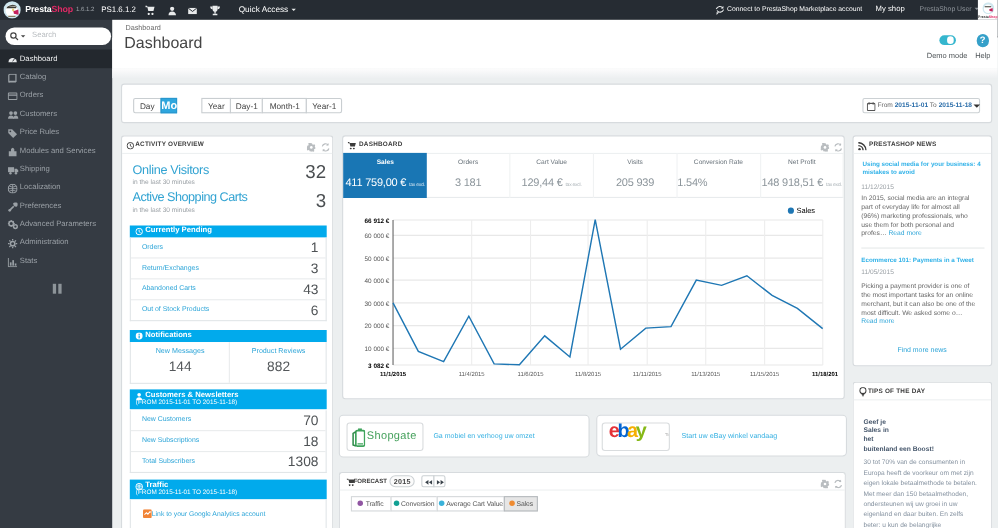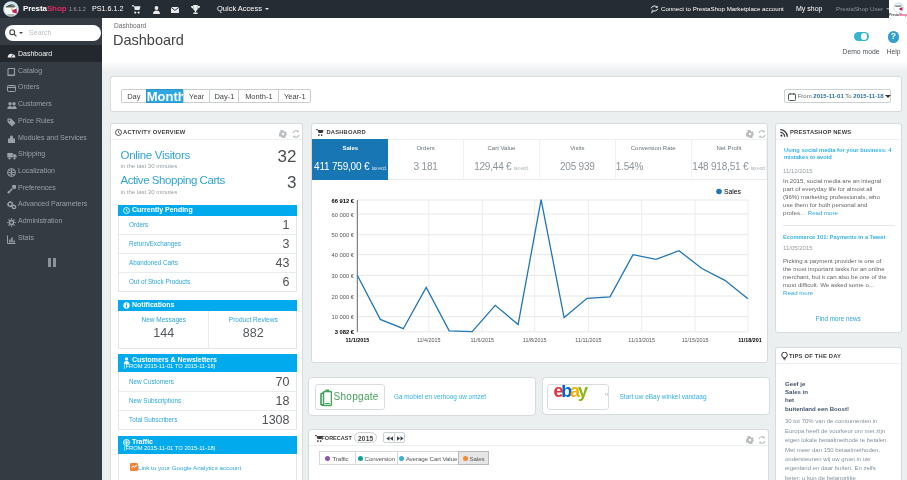--- a/index.html
+++ b/index.html
@@ -200,21 +200,21 @@
   <div class="abs" style="left:719px;top:29.8px;width:80px;font-size:6.8px;color:#4e5457;text-align:center;">Demo mode</div>
   <div class="abs" style="left:785.6px;top:13.4px;width:11.5px;height:11.5px;background:#35a0c9;border-radius:6px;color:#fff;font-size:8.5px;font-weight:bold;text-align:center;line-height:11.5px;">?</div>
   <div class="abs" style="left:751.5px;top:29.8px;width:80px;font-size:6.8px;color:#4e5457;text-align:center;">Help</div>
 </div>
 
 <div class="abs" style="left:102px;top:62px;width:805px;height:9px;background:linear-gradient(#fdfdfd,#edeff1);"></div>
 
 <div class="panel" id="toolbar" style="left:110px;top:76px;width:791.5px;height:36px;">
   <div id="btngroup" class="abs" style="left:11px;top:12px;height:14px;">
       <div style="position:absolute;left:0px;top:0;width:25.7px;height:14px;line-height:13px;text-align:center;font-size:7.5px;border:1px solid #c9ced1;margin-left:-1px;background:#fff;color:#454545;border-radius:2px 0 0 2px;">Day</div>
-      <div style="position:absolute;left:24.7px;top:0;width:38px;height:14px;line-height:13px;text-align:center;font-size:13px;border:1px solid #c9ced1;margin-left:-1px;background:#2ea6de;color:#fff;border-color:#2997cd;font-weight:bold;">Month</div>
+      <div style="position:absolute;left:24.7px;top:0;width:15px;height:14px;line-height:13px;text-align:center;font-size:10px;border:1px solid #c9ced1;margin-left:-1px;background:#2ea6de;color:#fff;border-color:#2997cd;font-weight:bold;">Month</div>
       <div style="position:absolute;left:62px;top:0;width:27.4px;height:14px;line-height:13px;text-align:center;font-size:7.5px;border:1px solid #c9ced1;margin-left:-1px;background:#fff;color:#454545;">Year</div>
       <div style="position:absolute;left:88.4px;top:0;width:30px;height:14px;line-height:13px;text-align:center;font-size:7.5px;border:1px solid #c9ced1;margin-left:-1px;background:#fff;color:#454545;">Day-1</div>
       <div style="position:absolute;left:117.4px;top:0;width:41px;height:14px;line-height:13px;text-align:center;font-size:7.5px;border:1px solid #c9ced1;margin-left:-1px;background:#fff;color:#454545;">Month-1</div>
       <div style="position:absolute;left:157.4px;top:0;width:32.9px;height:14px;line-height:13px;text-align:center;font-size:7.5px;border:1px solid #c9ced1;margin-left:-1px;background:#fff;color:#454545;border-radius:0 2px 2px 0;">Year-1</div>
     </div>
   <div class="abs" style="left:672.7px;top:12px;width:107.7px;height:13.5px;border:1px solid #ccd1d4;border-radius:2px;font-size:6px;line-height:12.5px;color:#666;white-space:nowrap;">
     <svg class="abs" style="left:3px;top:2.8px" width="8" height="8" viewBox="0 0 8 8">
         <rect x="0.5" y="1" width="7" height="6.5" rx="1" stroke="#555" fill="none"></rect>
         <rect x="1.5" y="0" width="1.2" height="2" fill="#555"></rect>
         <rect x="5.2" y="0" width="1.2" height="2" fill="#555"></rect>

